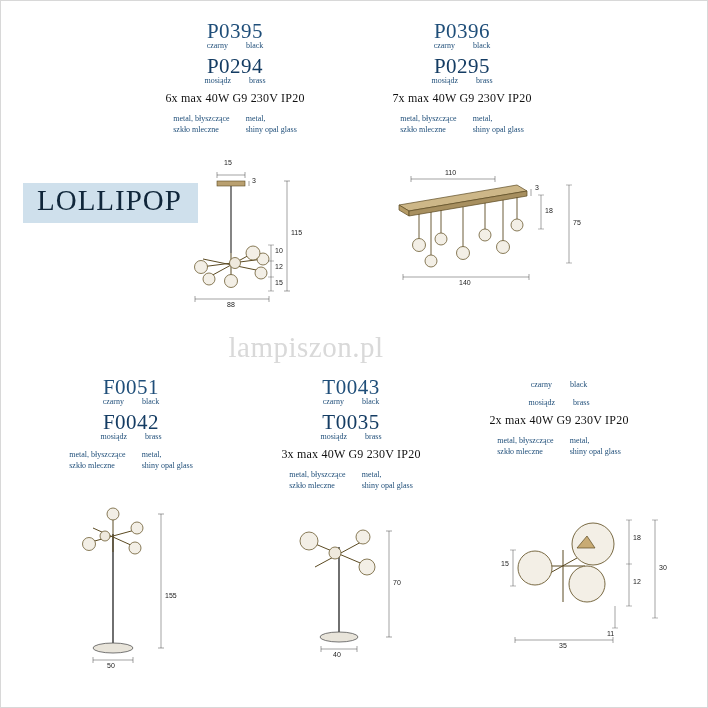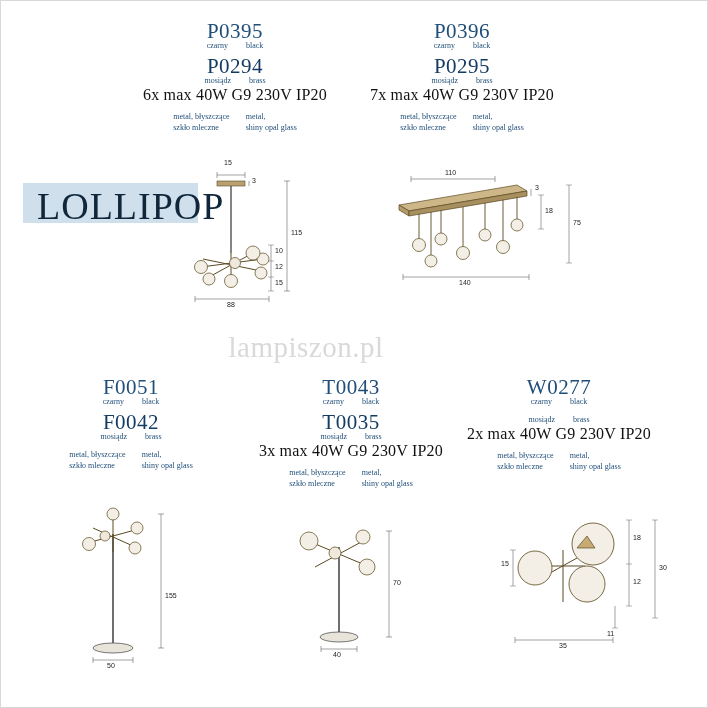--- a/index.html
+++ b/index.html
@@ -43,22 +43,23 @@
   .spec .colorrow {
     font-size: 8px;
     color: #1f4e79;
     margin-top: 1px;
     line-height: 10px;
   }
   .spec .colorrow span.pl { margin-right: 18px; }
   .spec .gap { height: 7px; }
   .spec .tech {
     font-family: "Liberation Serif", serif;
-    font-size: 16px;
+    font-size: 12px;
     color: #111111;
+    margin-top: 5px;
     letter-spacing: 0.2px;
   }
   .spec .mat {
     margin-top: 7px;
     font-size: 8px;
     color: #1f4e79;
     line-height: 11px;
     display: flex;
     justify-content: center;
     gap: 16px;
@@ -72,21 +73,21 @@
     top: 182px;
     width: 175px;
     height: 40px;
     background: #cfe0ec;
   }
   .logo-text {
     position: absolute;
     left: 36px;
     top: 183px;
     font-family: "Liberation Serif", serif;
-    font-size: 38px;
+    font-size: 29px;
     letter-spacing: 1px;
     color: #10263a;
   }
 
   
   .watermark {
     position: absolute;
     left: 0;
     top: 330px;
     width: 610px;
@@ -301,21 +302,20 @@
         <div>szkło mleczne</div>
       </div>
       <div class="col">
         <div>metal,</div>
         <div>shiny opal glass</div>
       </div>
     </div>
   </div>
 
   <div class="spec" style="left:448px; top:378px;">
-    <div class="code">W0277</div>
     <div class="colorrow">
       <span class="pl">czarny</span><span>black</span>
     </div>
     <div class="gap"></div>
     <div class="colorrow">
       <span class="pl">mosiądz</span><span>brass</span>
     </div>
     <div class="tech">2x max 40W  G9  230V  IP20</div>
     <div class="mat">
       <div class="col">

